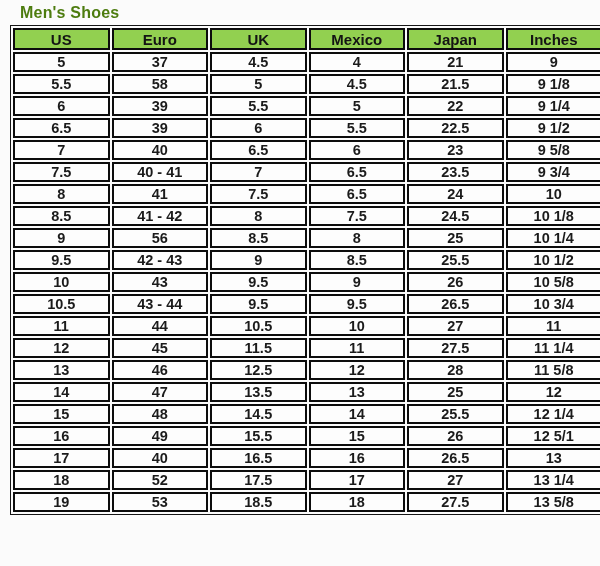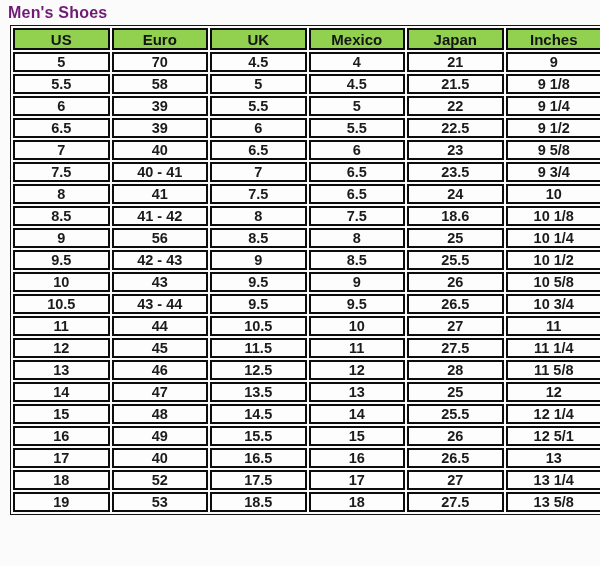--- a/index.html
+++ b/index.html
@@ -7,22 +7,22 @@
     padding: 0;
     width: 600px;
     height: 566px;
     background: #fbfbfb;
     font-family: "Liberation Sans", sans-serif;
     overflow: hidden;
   }
   .title {
     font-weight: bold;
     font-size: 16px;
-    color: #701a75;
-    padding: 4px 0 3px 8px;
+    color: #4d7c0f;
+    padding: 4px 0 3px 20px;
     letter-spacing: 0.2px;
   }
   table.size-table {
     border-collapse: separate;
     border-spacing: 2px;
     table-layout: fixed;
     width: 595px;
     margin-left: 10px;
     background: #fbfbfb;
     border: 1px solid #161616;
@@ -62,21 +62,21 @@
         <th>Euro</th>
         <th>UK</th>
         <th>Mexico</th>
         <th>Japan</th>
         <th>Inches</th>
       </tr>
   </thead>
   <tbody>
       <tr>
         <td>5</td>
-        <td>70</td>
+        <td>37</td>
         <td>4.5</td>
         <td>4</td>
         <td>21</td>
         <td>9</td>
       </tr>
       <tr>
         <td>5.5</td>
         <td>58</td>
         <td>5</td>
         <td>4.5</td>
@@ -121,21 +121,21 @@
         <td>7.5</td>
         <td>6.5</td>
         <td>24</td>
         <td>10</td>
       </tr>
       <tr>
         <td>8.5</td>
         <td>41 - 42</td>
         <td>8</td>
         <td>7.5</td>
-        <td>18.6</td>
+        <td>24.5</td>
         <td>10 1/8</td>
       </tr>
       <tr>
         <td>9</td>
         <td>56</td>
         <td>8.5</td>
         <td>8</td>
         <td>25</td>
         <td>10 1/4</td>
       </tr>

